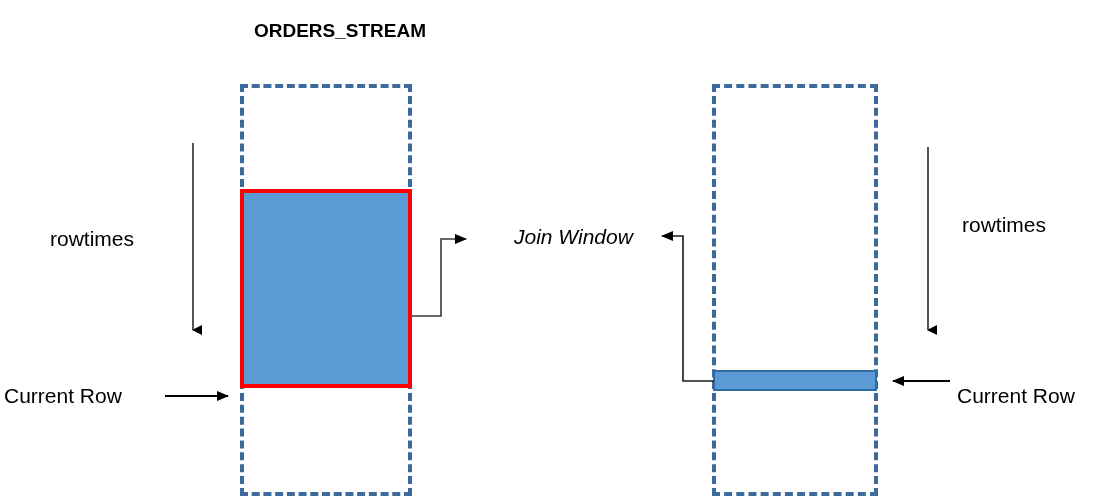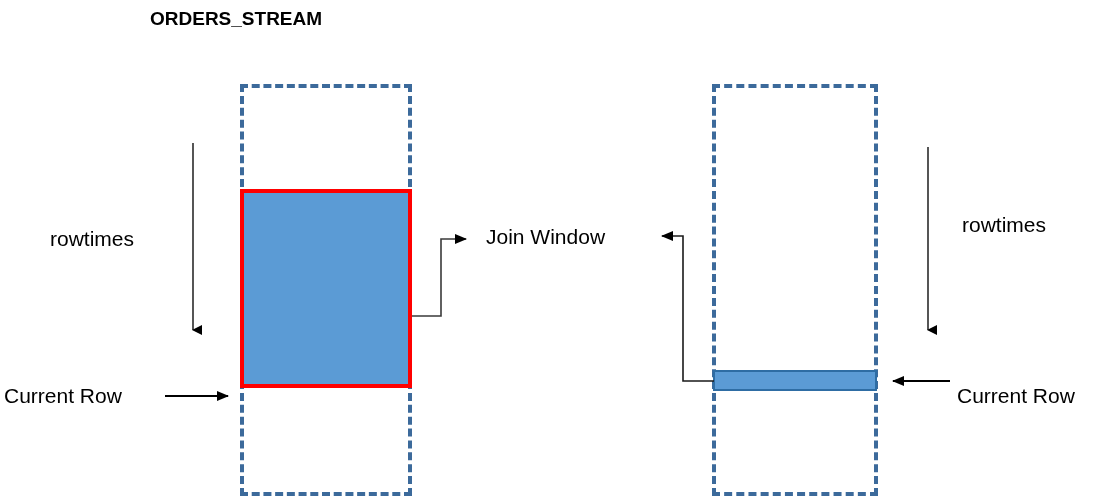--- a/index.html
+++ b/index.html
@@ -16,21 +16,22 @@
     height: 504px;
     background: #ffffff;
     overflow: hidden;
   }
   .title {
     position: absolute;
     font-weight: bold;
     font-size: 19px;
     color: #000000;
     white-space: nowrap;
-    text-align: left;
+    text-align: center;
+    margin-top: 12px;
   }
   #orders-title {
     left: 150px;
     top: 8px;
     width: 380px;
   }
   #shipments-title {
     left: 605px;
     top: 8px;
     width: 380px;
@@ -74,21 +75,21 @@
     box-sizing: border-box;
   }
   .plain-label {
     position: absolute;
     font-size: 21px;
     color: #000000;
     white-space: nowrap;
   }
   #rowtimes-left   { left: 50px;  top: 227px; }
   #rowtimes-right  { left: 962px; top: 213px; }
-  #join-window-label { left: 486px; top: 225px; }
+  #join-window-label { left: 514px; top: 225px; font-style: italic; }
   #current-row-left  { left: 4px;  top: 384px; }
   #current-row-right { left: 957px; top: 384px; }
   svg.overlay {
     position: absolute;
     left: 0;
     top: 0;
     width: 1113px;
     height: 504px;
     pointer-events: none;
   }

